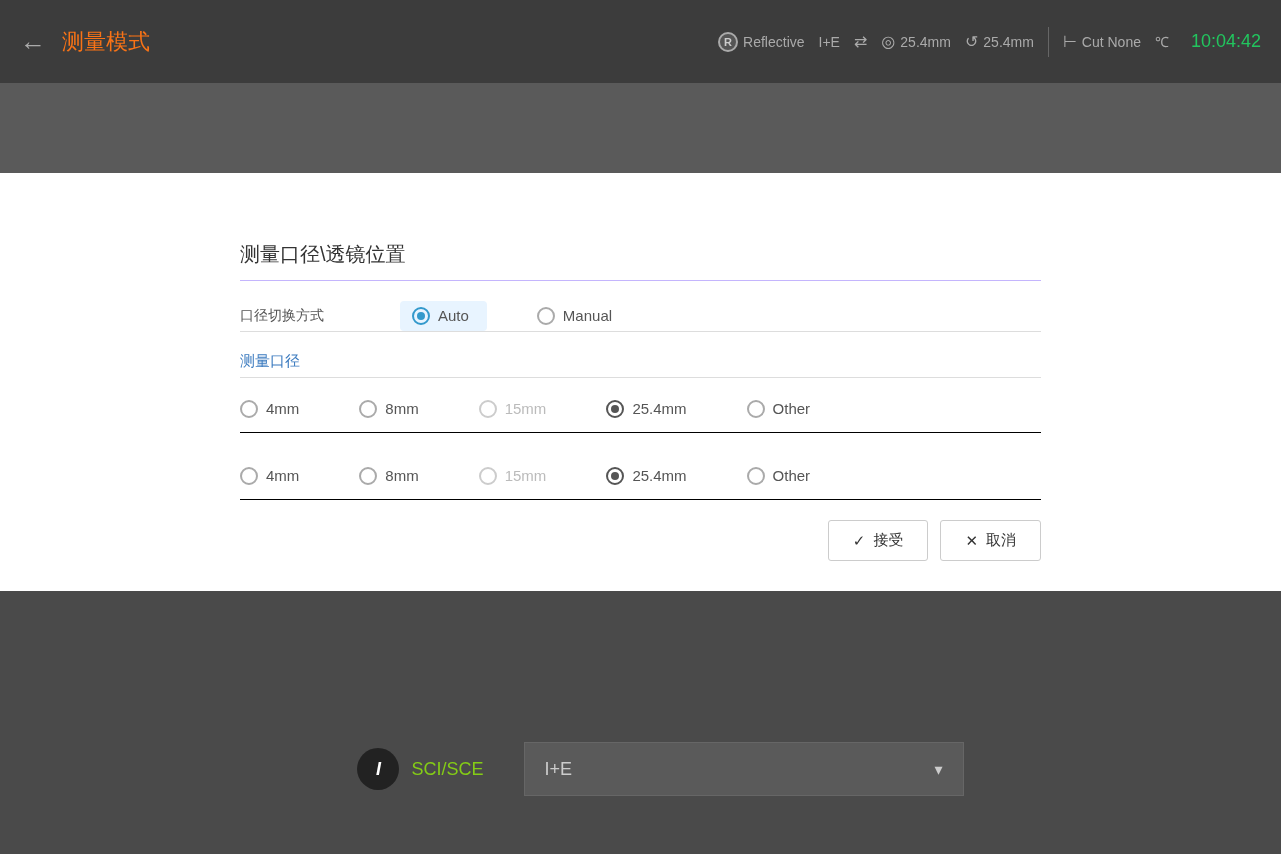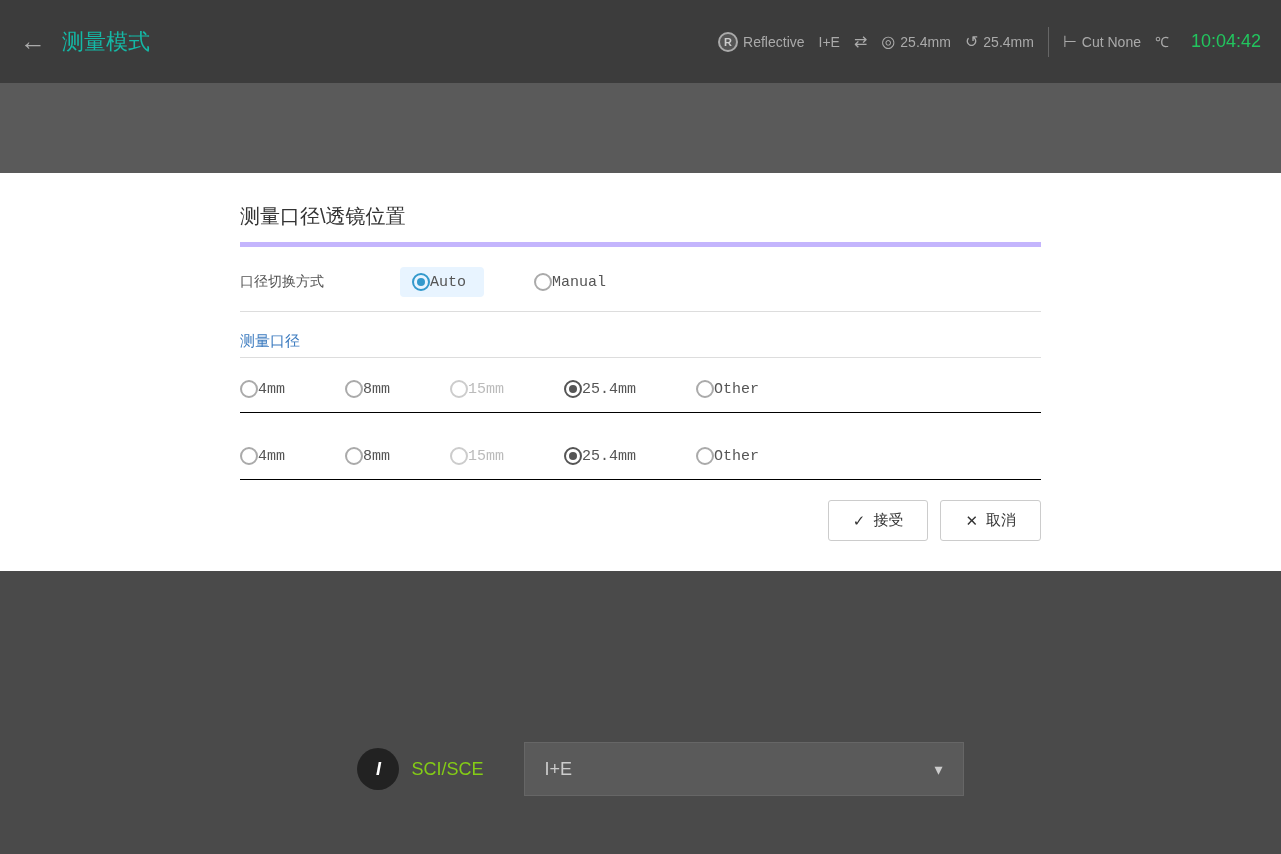--- a/index.html
+++ b/index.html
@@ -25,21 +25,21 @@
       z-index: 10;
     }
     .topbar-back {
       color: #aaa;
       font-size: 26px;
       cursor: pointer;
       display: flex;
       align-items: center;
     }
     .topbar-title {
-      color: #14b8a6;
+      color: #f97316;
       font-size: 22px;
       font-weight: 400;
       margin-right: auto;
     }
     .topbar-status-items {
       display: flex;
       align-items: center;
       gap: 14px;
       color: #aaa;
       font-size: 14px;
@@ -90,49 +90,49 @@
       width: 100%;
       background: #fff;
       padding: 30px 240px 30px 240px;
     }
 
     .dialog-title {
       font-size: 20px;
       color: #333;
       margin-bottom: 20px;
       padding-bottom: 12px;
-      border-bottom: 5px solid #c4b5fd;
+      border-bottom: 1px solid #c4b5fd;
+      margin-top: 38px;
     }
 
     
     .radio-switch-row {
       display: flex;
       align-items: center;
       margin-bottom: 20px;
-      padding-bottom: 14px;
       border-bottom: 1px solid #ddd;
     }
     .radio-switch-label {
       font-size: 14px;
       color: #555;
       width: 160px;
       flex-shrink: 0;
     }
     .radio-group {
       display: flex;
       align-items: center;
       gap: 50px;
     }
     .radio-option {
       display: flex;
-      align-items: flex-end;
+      align-items: flex-start;
+      gap: 8px;
       cursor: pointer;
       font-size: 15px;
       color: #555;
-      font-family: Liberation Mono, monospace;
     }
     .radio-option.selected-auto {
       background: #e8f4ff;
       padding: 6px 18px 6px 12px;
       border-radius: 4px;
     }
 
     
     .custom-radio {
       width: 18px;

